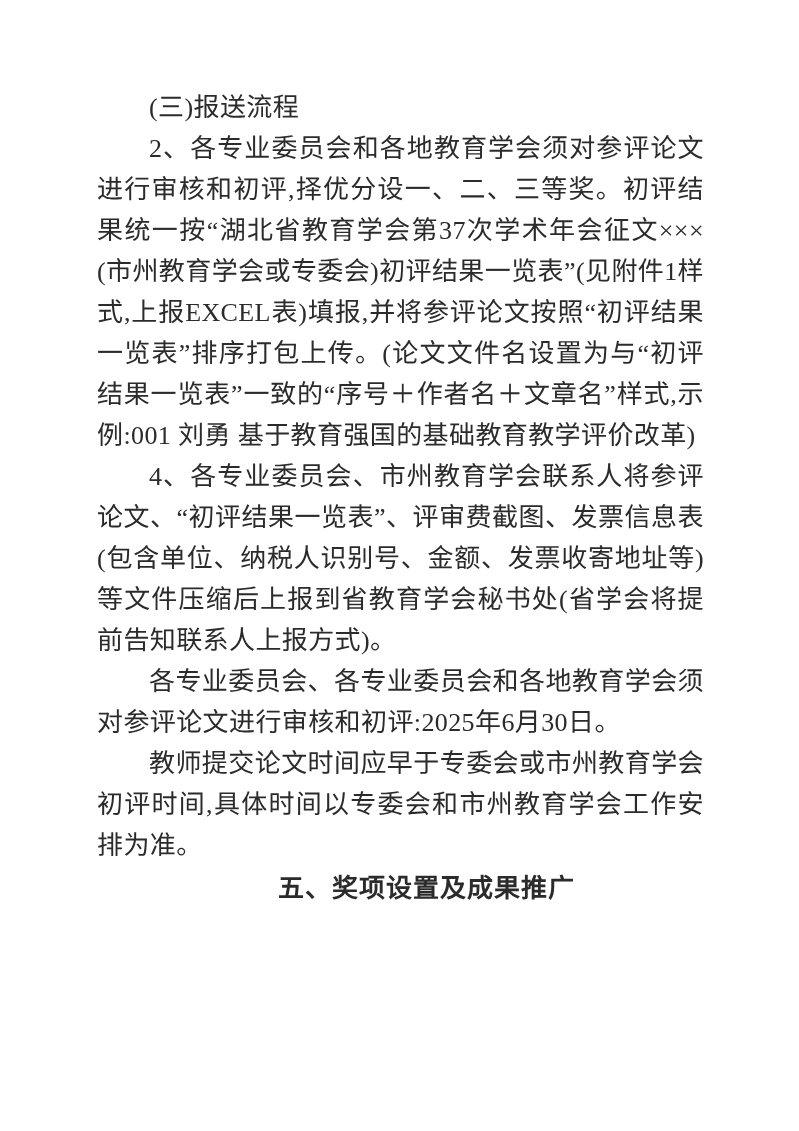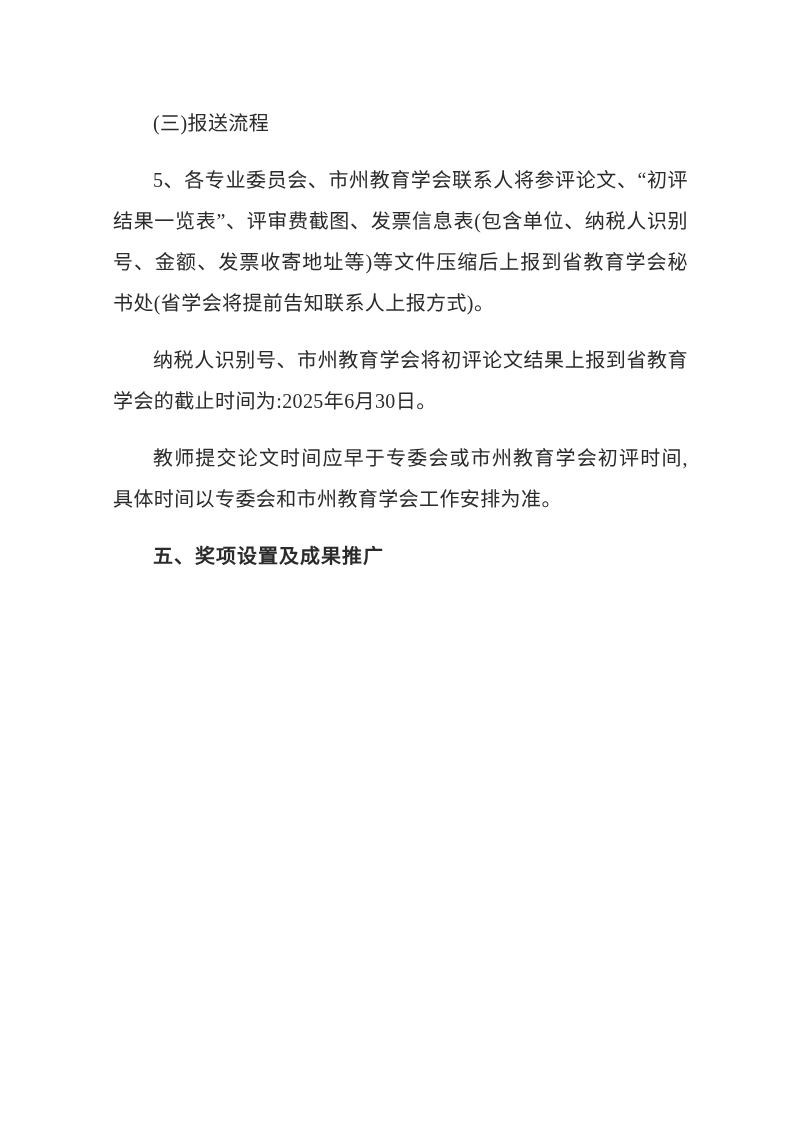--- a/index.html
+++ b/index.html
@@ -18,44 +18,45 @@
     width: 799px;
     height: 1131px;
     padding: 87px 95px 40px 97px;
     background: #ffffff;
     color: #2b2b2b;
   }
   .doc-body {
     width: 607px;
   }
   .para {
-    margin: 16px;
-    font-size: 20px;
+    margin: 0;
+    font-size: 26px;
     line-height: 41px;
     text-align: justify;
     text-justify: inter-ideograph;
     text-indent: 2em;
     letter-spacing: 0.4px;
     word-break: break-all;
     font-weight: normal;
   }
   .para.heading-sub {
     text-align: left;
   }
   .para.heading-bold {
     font-weight: bold;
-    text-align: left;
+    text-align: center;
     margin-top: 2px;
     letter-spacing: 1px;
   }
 </style>
 </head>
 <body>
 
 <div class="doc-page">
   <div class="doc-body">
     <p class="para heading-sub">(三)报送流程</p>
-    <p class="para">5、各专业委员会、市州教育学会联系人将参评论文、“初评结果一览表”、评审费截图、发票信息表(包含单位、纳税人识别号、金额、发票收寄地址等)等文件压缩后上报到省教育学会秘书处(省学会将提前告知联系人上报方式)。</p>
-    <p class="para">纳税人识别号、市州教育学会将初评论文结果上报到省教育学会的截止时间为:2025年6月30日。</p>
+    <p class="para">2、各专业委员会和各地教育学会须对参评论文进行审核和初评,择优分设一、二、三等奖。初评结果统一按“湖北省教育学会第37次学术年会征文×××(市州教育学会或专委会)初评结果一览表”(见附件1样式,上报EXCEL表)填报,并将参评论文按照“初评结果一览表”排序打包上传。(论文文件名设置为与“初评结果一览表”一致的“序号＋作者名＋文章名”样式,示例:001 刘勇 基于教育强国的基础教育教学评价改革)</p>
+    <p class="para">4、各专业委员会、市州教育学会联系人将参评论文、“初评结果一览表”、评审费截图、发票信息表(包含单位、纳税人识别号、金额、发票收寄地址等)等文件压缩后上报到省教育学会秘书处(省学会将提前告知联系人上报方式)。</p>
+    <p class="para">各专业委员会、各专业委员会和各地教育学会须对参评论文进行审核和初评:2025年6月30日。</p>
     <p class="para">教师提交论文时间应早于专委会或市州教育学会初评时间,具体时间以专委会和市州教育学会工作安排为准。</p>
     <p class="para heading-bold">五、奖项设置及成果推广</p>
   </div>
 </div>
 
 </body></html>

